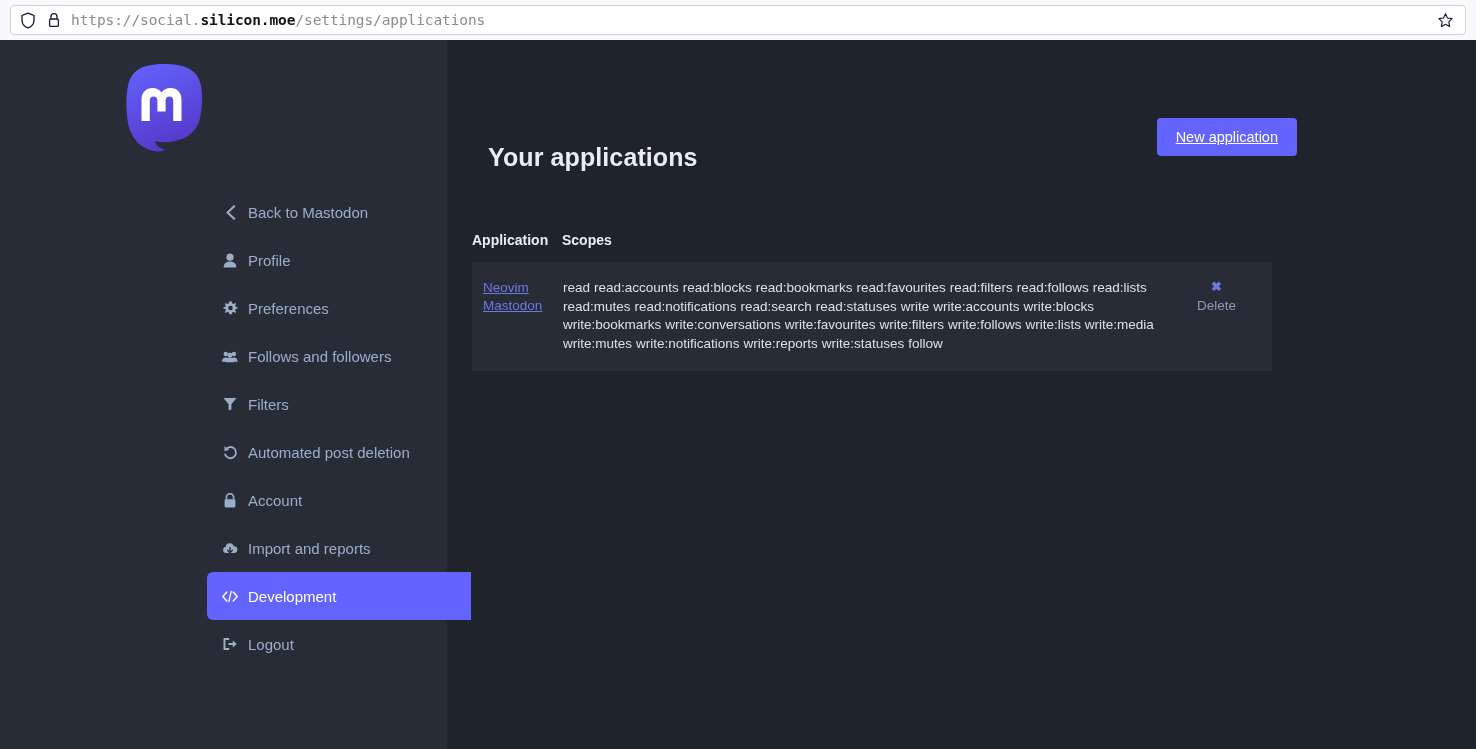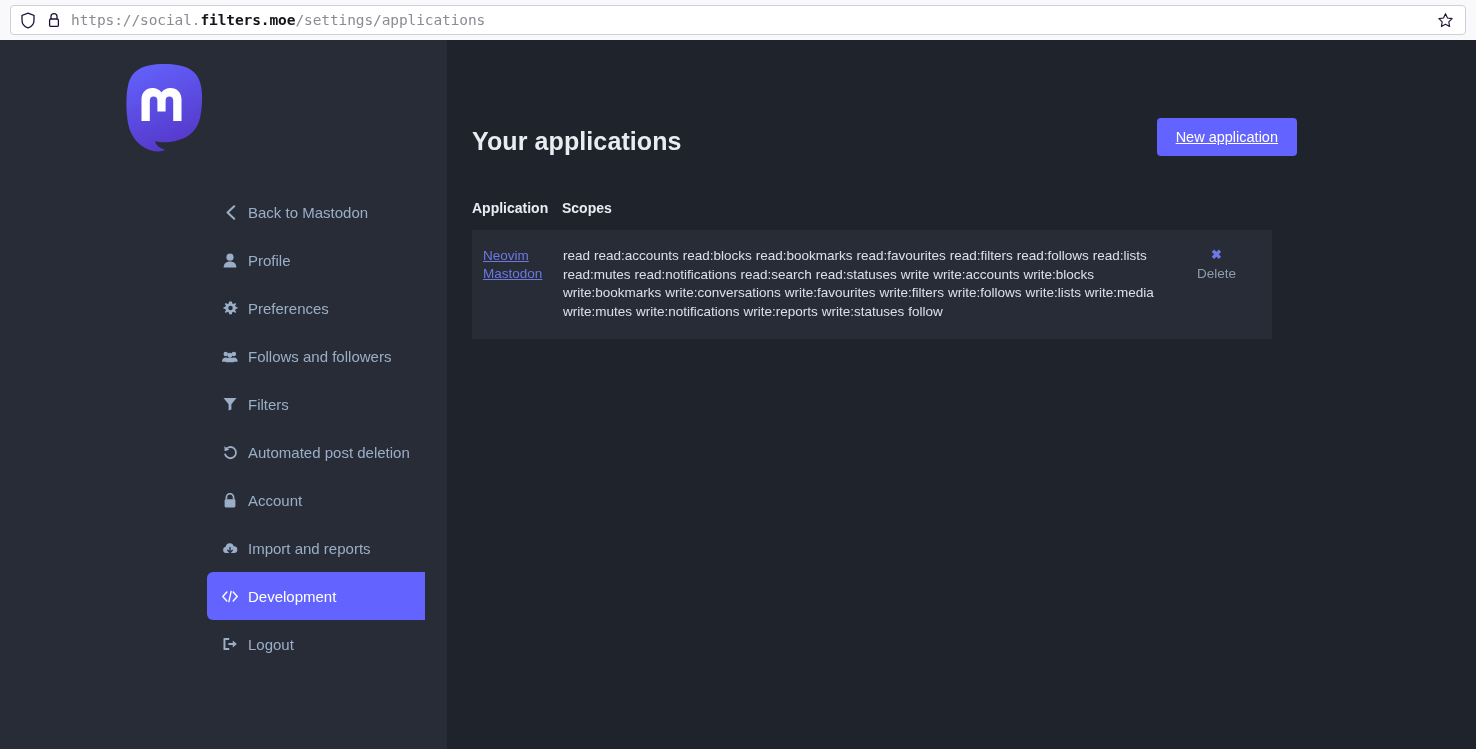--- a/index.html
+++ b/index.html
@@ -108,21 +108,21 @@
     color: #9baec8;
   }
   .nav-item .nav-icon svg { display: block; fill: currentColor; }
   .nav-item .nav-label { line-height: 1; }
   .nav-item.active {
     background: #6364ff;
     color: #ffffff;
     border-radius: 6px 0 0 6px;
     margin-left: 207px;
     padding-left: 15px;
-    width: 218px;
+    width: 264px;
   }
   .nav-item.active .nav-icon { color: #ffffff; }
 
   
   .main {
     flex: 1;
     background: #1f232b;
     padding: 78px 0 0 0;
   }
   .main-inner {
@@ -130,21 +130,21 @@
     margin-right: 28px;
     max-width: 825px;
   }
   .page-head {
     display: flex;
     align-items: flex-start;
     justify-content: space-between;
     margin-bottom: 44px;
   }
   .page-title {
-    margin: 0;
+    margin: 16px;
     font-size: 25px;
     font-weight: 700;
     color: #e9edf2;
     letter-spacing: 0.1px;
     line-height: 1.2;
     padding-top: 8px;
   }
   .btn-primary {
     background: #6364ff;
     color: #ffffff;
@@ -227,21 +227,21 @@
       <svg width="16" height="17" viewBox="0 0 16 17">
           <path d="M8 1.2 L14 3.4 V8.2 C14 12 11.2 14.8 8 15.8 C4.8 14.8 2 12 2 8.2 V3.4 Z" fill="none" stroke="#20123a" stroke-width="1.3"></path>
         </svg>
     </span>
     <span class="chrome-icon">
       <svg width="14" height="17" viewBox="0 0 14 17">
         <path d="M4 7 V4.6 A3 3 0 0 1 10 4.6 V7" fill="none" stroke="#20123a" stroke-width="1.3"></path>
         <rect x="2.6" y="7" width="8.8" height="7.4" rx="1.2" fill="none" stroke="#20123a" stroke-width="1.3"></rect>
       </svg>
     </span>
-    <span class="url-text"><span class="scheme">https://social.</span><span class="host-strong">filters.moe</span><span class="path">/settings/applications</span></span>
+    <span class="url-text"><span class="scheme">https://social.</span><span class="host-strong">silicon.moe</span><span class="path">/settings/applications</span></span>
     <span class="star-btn">
       <svg width="17" height="17" viewBox="0 0 18 18">
           <path d="M9 1.8 L11.1 6.3 L16 7 L12.5 10.5 L13.35 15.4 L9 13.1 L4.65 15.4 L5.5 10.5 L2 7 L6.9 6.3 Z" fill="none" stroke="#20123a" stroke-width="1.2" stroke-linejoin="round"></path>
         </svg>
     </span>
   </div>
 </div>
 
 <div class="page">
 

